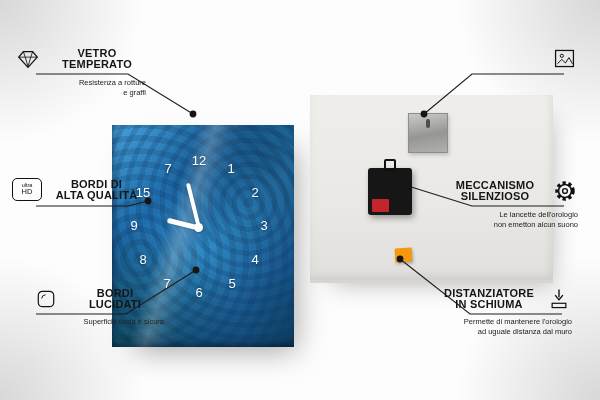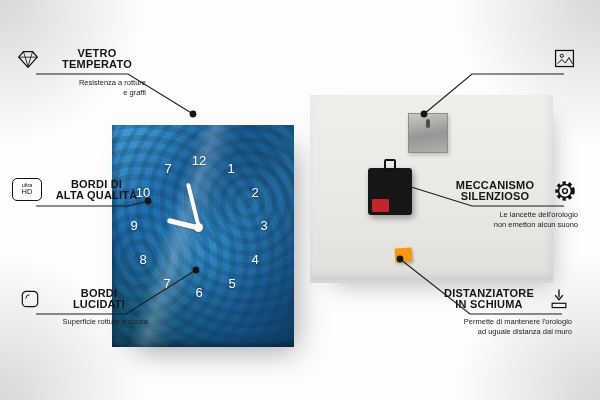--- a/index.html
+++ b/index.html
@@ -76,42 +76,42 @@
   .icon{flex:0 0 27px;width:27px;display:flex;align-items:center;justify-content:center;}
   .icon svg{display:block;}
   .hdbox{flex:0 0 28px;width:28px;height:21px;border:1.3px solid #111;border-radius:5px;
          display:flex;flex-direction:column;align-items:center;justify-content:center;}
   .hdbox i{font-style:normal;line-height:1.05;display:block;color:#111;}
   .hdbox .u{font-size:5.5px;}
   .hdbox .h{font-size:7.5px;font-weight:400;}
 
   .tl{left:14px;top:46px;}
   .ml{left:12px;top:178px;}
-  .bl{left:16px;top:287px;}
+  .bl{left:32px;top:287px;}
   .tr{left:446px;top:46px;}
   .mr{left:446px;top:178px;}
   .br{left:440px;top:287px;}
 </style>
 </head>
 <body>
 
 <div class="canvas">
 
   <div class="front">
     <span class="num p12">12</span>
     <span class="num p1">1</span>
     <span class="num p2">2</span>
     <span class="num p3">3</span>
     <span class="num p4">4</span>
     <span class="num p5">5</span>
     <span class="num p6">6</span>
     <span class="num p7">7</span>
     <span class="num p8">8</span>
     <span class="num p9">9</span>
-    <span class="num p10">10</span>
+    <span class="num p10">15</span>
     <span class="num p11">7</span>
     <div class="hand minute"></div>
     <div class="hand hour"></div>
     <div class="cap"></div>
   </div>
 
   <div class="back">
     <div class="plate">
       <div class="slot"></div>
     </div>
@@ -171,21 +171,21 @@
     <div class="row">
       <span class="icon">
         <svg width="24" height="24" viewBox="0 0 28 28">
           <rect x="5" y="5" width="18" height="18" rx="5" fill="none" stroke="#111" stroke-width="1.4"></rect>
           <path d="M9 13a4.5 4.5 0 0 1 4-4" fill="none" stroke="#111" stroke-width="1.1" stroke-linecap="round"></path>
         </svg>
       </span>
       <span class="title">BORDI
 LUCIDATI</span>
     </div>
-    <div class="desc">Superficie rotture e sicura</div>
+    <div class="desc">Superficie liscia e sicura</div>
   </div>
 
   <div class="callout tr side-right">
     <div class="row">
       <span class="icon">
         <svg width="25" height="25" viewBox="0 0 28 28">
           <rect x="4" y="5" width="20" height="18" fill="none" stroke="#111" stroke-width="1.4"></rect>
           <circle cx="11" cy="11" r="1.8" fill="none" stroke="#111" stroke-width="1.1"></circle>
           <path d="M6 20l5-5 4 4 4-6 4 7" fill="none" stroke="#111" stroke-width="1.1" stroke-linejoin="round"></path>
         </svg>

